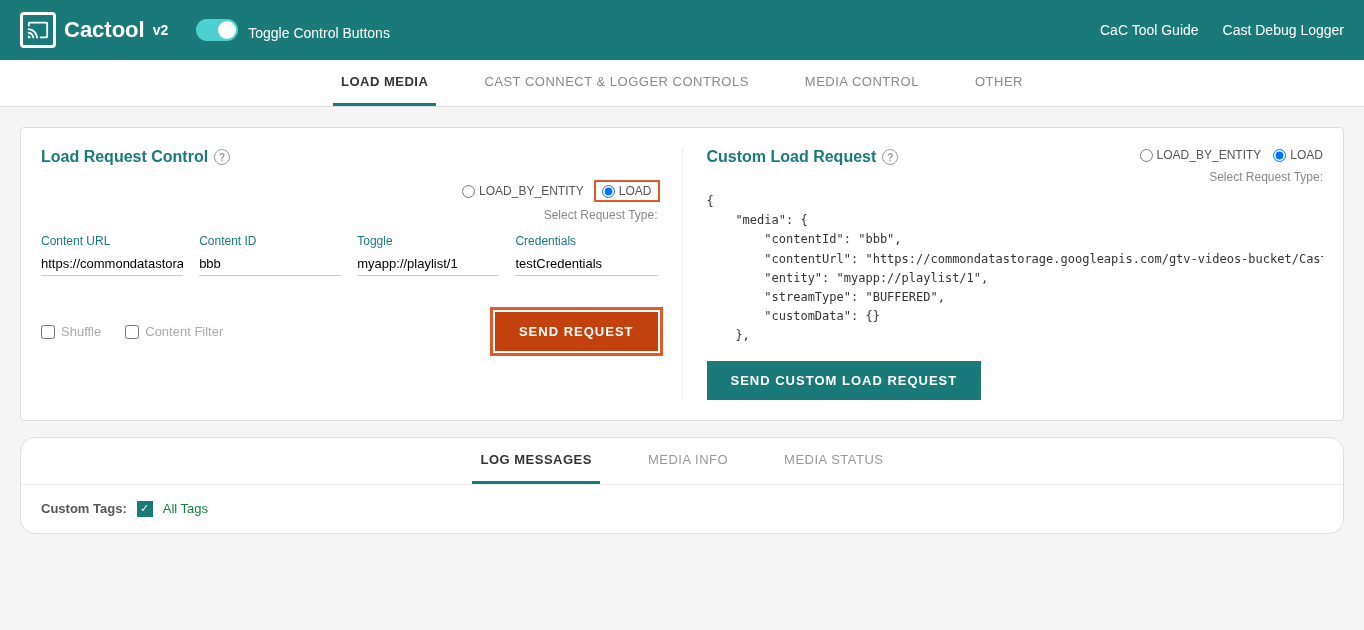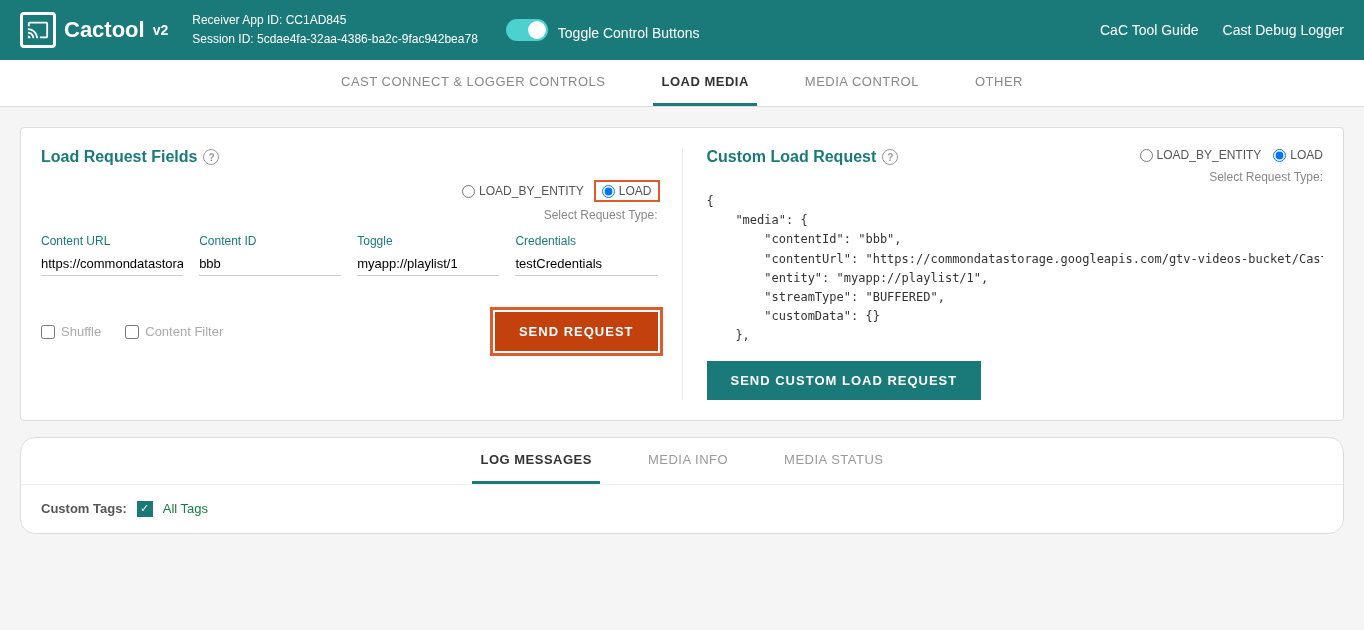--- a/index.html
+++ b/index.html
@@ -308,57 +308,47 @@
   <div class="header-logo">
     <div class="logo-icon cast-icon">
       <svg width="22" height="22" viewBox="0 0 24 24" xmlns="http://www.w3.org/2000/svg">
         <path d="M1 18v3h3c0-1.66-1.34-3-3-3zm0-4v2c2.76 0 5 2.24 5 5h2c0-3.87-3.13-7-7-7zm0-4v2c4.97 0 9 4.03 9 9h2c0-6.08-4.93-11-11-11zm20-7H3C1.9 3 1 3.9 1 5v3h2V5h18v14h-7v2h7c1.1 0 2-.9 2-2V5c0-1.1-.9-2-2-2z"></path>
       </svg>
     </div>
     <span>Cactool</span>
     <span style="font-size:14px;">v2</span>
   </div>
 
-  <div class="header-info">
-    <div>
-      <span>Receiver App ID:</span>
-      <span>CC1AD845</span>
-    </div>
-    <div>
-      <span>Session ID:</span>
-      <span>5cdae4fa-32aa-4386-ba2c-9fac942bea78</span>
-    </div>
-  </div>
 
   <div class="toggle-section">
     <div class="toggle-switch"></div>
     <span>Toggle Control Buttons</span>
   </div>
 
   <div class="header-right">
     <a>CaC Tool Guide</a>
     <a>Cast Debug Logger</a>
   </div>
 </header>
 
 <nav class="nav-tabs">
+  <div class="nav-tab active">LOAD MEDIA</div>
   <div class="nav-tab">CAST CONNECT &amp; LOGGER CONTROLS</div>
-  <div class="nav-tab active">LOAD MEDIA</div>
   <div class="nav-tab">MEDIA CONTROL</div>
   <div class="nav-tab">OTHER</div>
 </nav>
 
 <div class="main-content">
 
   <div class="card">
     <div class="two-col">
 
       <div class="left-panel">
         <div class="section-title">
-          <span>Load Request Fields</span>
+          <span>Load Request Control</span>
           <span class="help-icon">?</span>
         </div>
 
         <div style="display:flex; justify-content:flex-end; margin-bottom:12px;">
           <div style="display:flex; flex-direction:column; align-items:flex-end;">
             <div class="radio-group">
               <label style="display:flex;align-items:center;gap:4px;font-size:12px;color:#555;">
                 <input type="radio" name="load-type" style="">
                 <span>LOAD_BY_ENTITY</span>
               </label>

